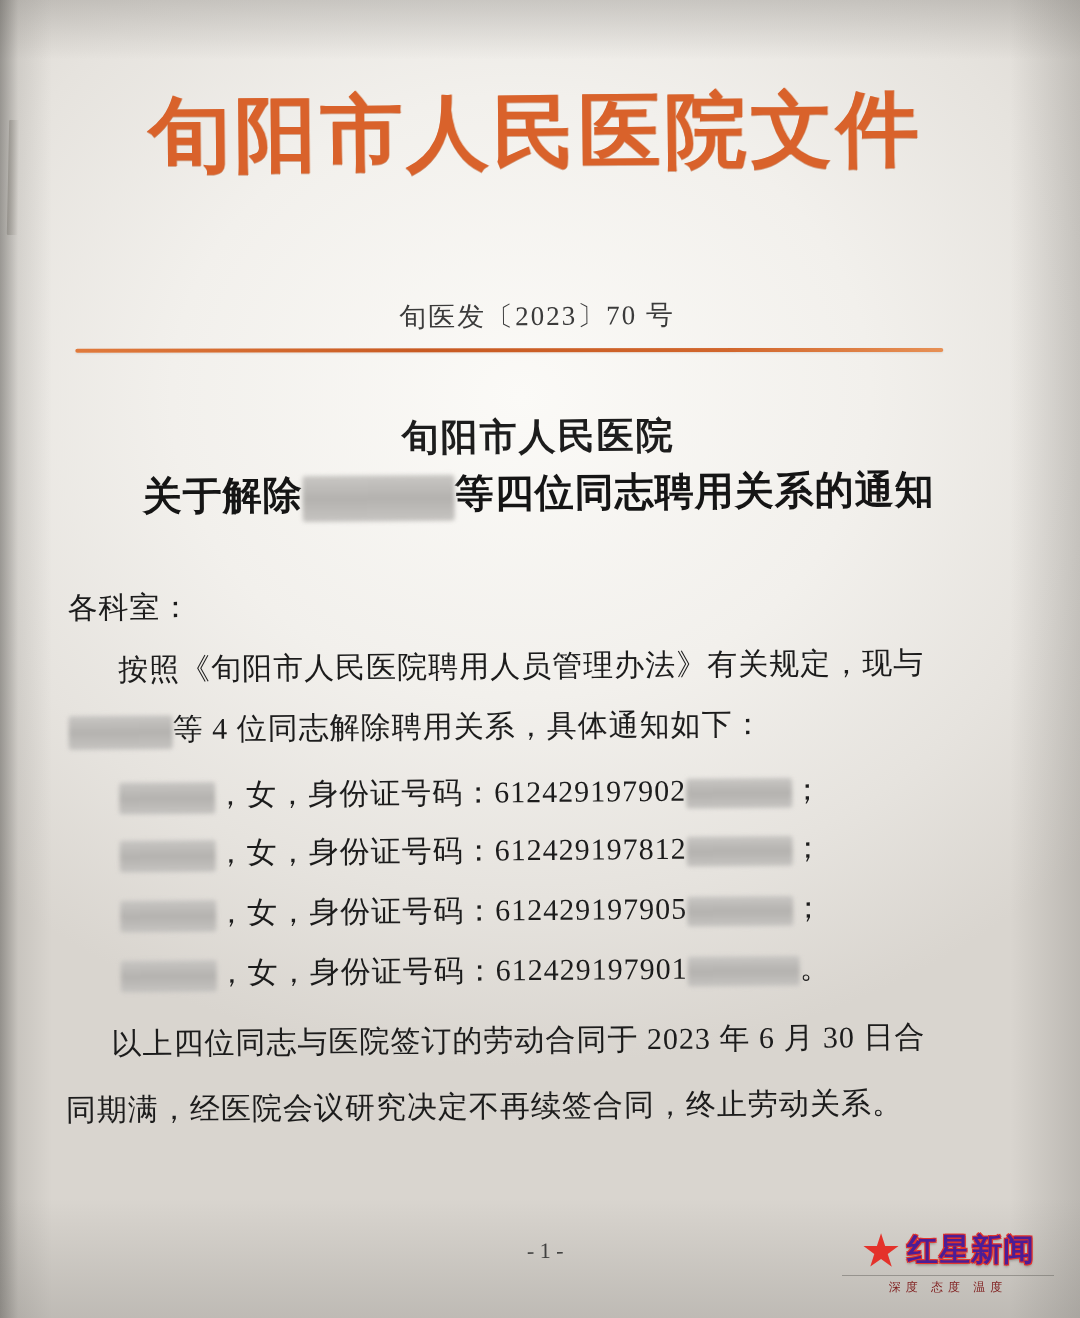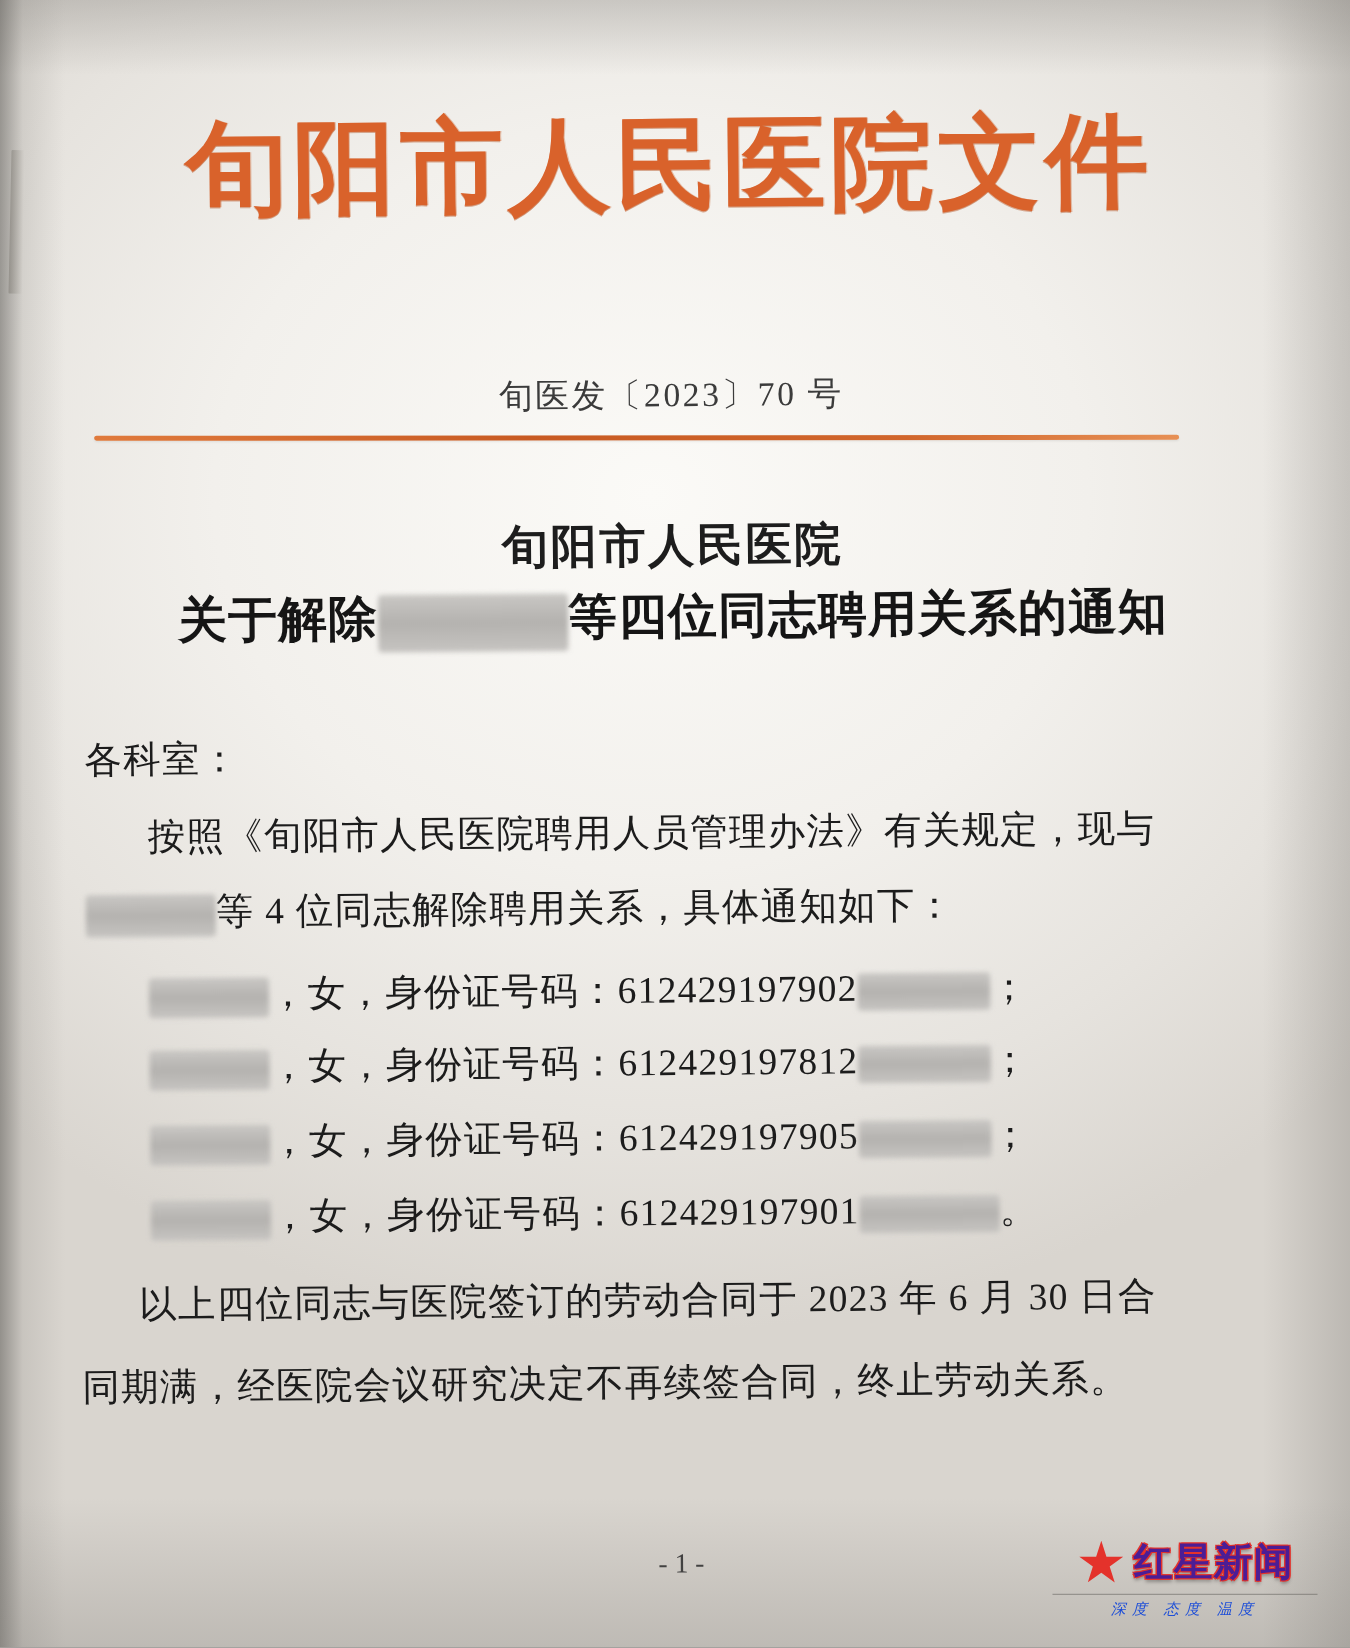--- a/index.html
+++ b/index.html
@@ -217,25 +217,24 @@
     color: #4c1d95;
     letter-spacing: 1px;
     text-shadow:
       -1px -1px 0 #e4322b, 1px -1px 0 #e4322b,
       -1px 1px 0 #e4322b, 1px 1px 0 #e4322b,
       0 2px 3px rgba(0,0,0,0.35);
   }
   #wm-sub {
     margin-top: 4px;
     font-size: 12px;
-    color: #1d4ed8;
+    color: #7f1d1d;
     letter-spacing: 5px;
     border-top: 1px solid rgba(110,107,102,0.55);
     padding-top: 3px;
-    font-style: italic;
   }
 </style>
 </head>
 <body>
 
 <div id="page">
   <div id="paper"></div>
   <div id="edge-sliver"></div>
 
   <div class="doc-layer">

